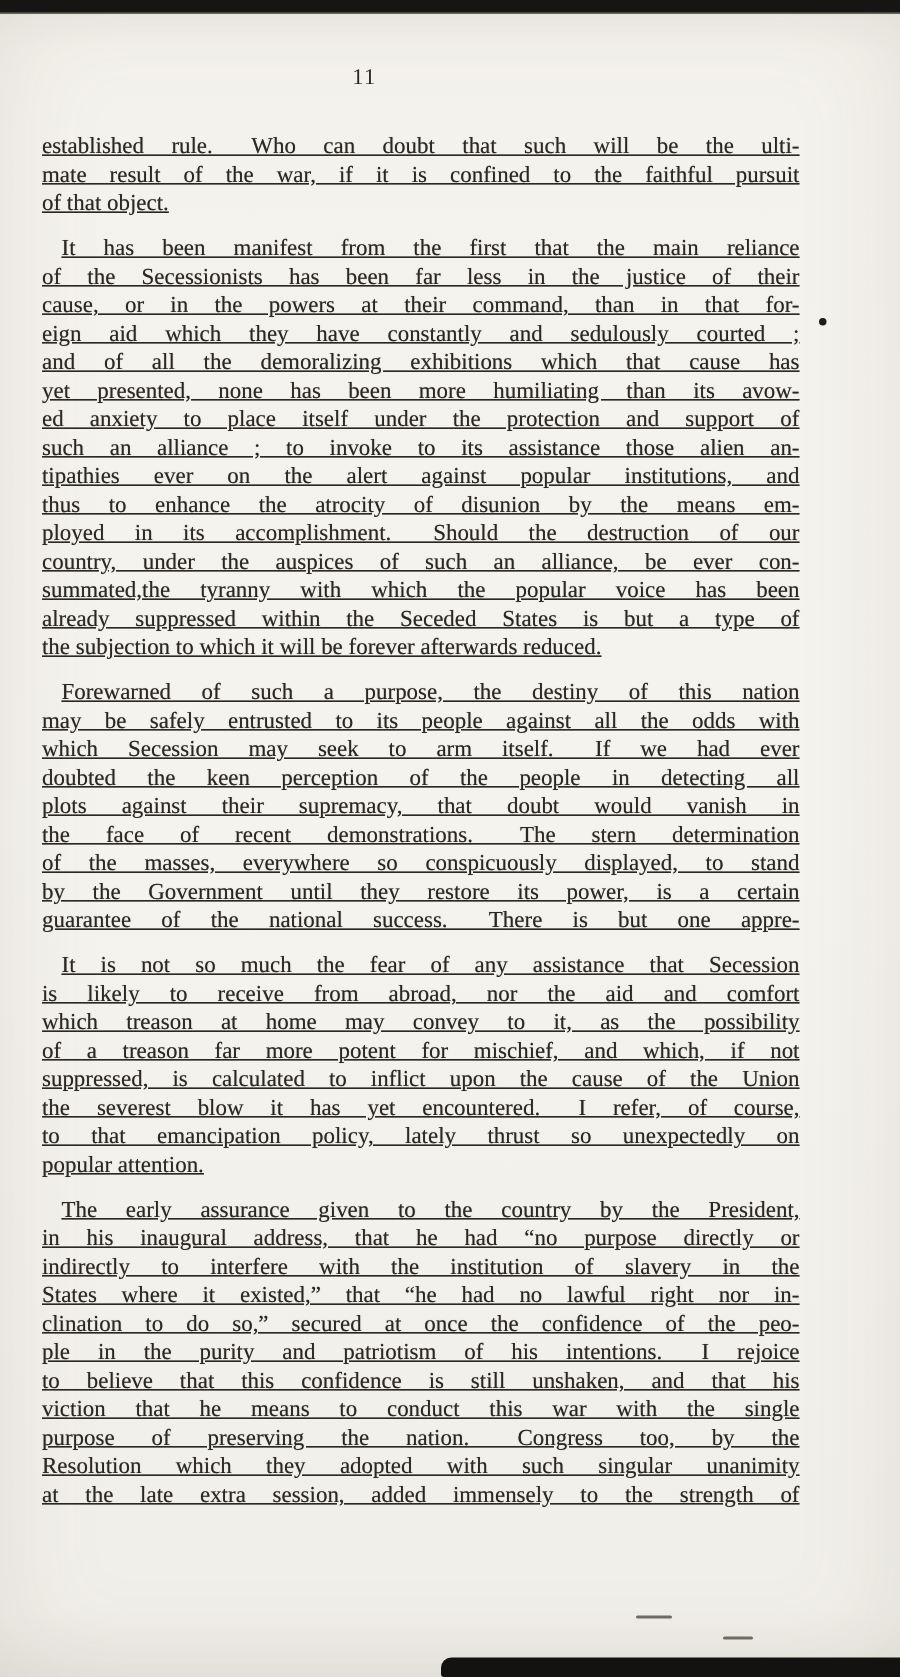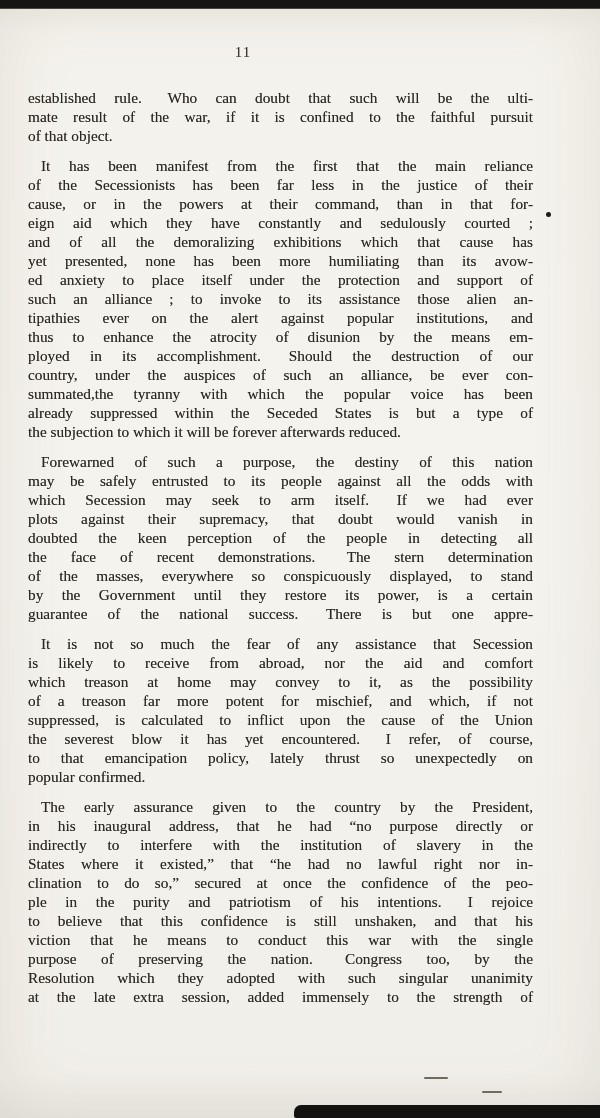--- a/index.html
+++ b/index.html
@@ -32,21 +32,21 @@
     position: absolute; top: 44px; left: 0; width: 486px;
     text-align: center;
     font-size: 15px; color: #2c2923; letter-spacing: 1px;
   }
   .text-block {
     position: absolute; left: 28px; top: 88px; width: 505px;
     color: #2b2822;
     font-size: 15.3px; line-height: 19px;
     text-shadow: 0 0 0.5px rgba(43,40,34,0.55);
   }
-  .paragraph { margin: 0 0 11px 0; }
+  .paragraph { margin: 0 0 11px 0; text-decoration: underline; }
   .line {
     text-align: justify;
     text-align-last: justify;
     -moz-text-align-last: justify;
   }
   .line-last {
     text-align-last: left;
     -moz-text-align-last: left;
   }
   .line-indent { text-indent: 13px; }
@@ -89,36 +89,36 @@
         <div class="line">ployed in its accomplishment.  Should the destruction of our</div>
         <div class="line">country, under the auspices of such an alliance, be ever con-</div>
         <div class="line">summated,the tyranny with which the popular voice has been</div>
         <div class="line">already suppressed within the Seceded States is but a type of</div>
         <div class="line line-last">the subjection to which it will be forever afterwards reduced.</div>
       </div>
       <div class="paragraph">
         <div class="line line-indent">Forewarned of such a purpose, the destiny of this nation</div>
         <div class="line">may be safely entrusted to its people against all the odds with</div>
         <div class="line">which Secession may seek to arm itself.  If we had ever</div>
+        <div class="line">doubted the keen perception of the people in detecting all</div>
         <div class="line">plots against their supremacy, that doubt would vanish in</div>
-        <div class="line">doubted the keen perception of the people in detecting all</div>
         <div class="line">the face of recent demonstrations.  The stern determination</div>
         <div class="line">of the masses, everywhere so conspicuously displayed, to stand</div>
         <div class="line">by the Government until they restore its power, is a certain</div>
         <div class="line">guarantee of the national success.  There is but one appre-</div>
       </div>
       <div class="paragraph">
         <div class="line line-indent">It is not so much the fear of any assistance that Secession</div>
         <div class="line">is likely to receive from abroad, nor the aid and comfort</div>
         <div class="line">which treason at home may convey to it, as the possibility</div>
         <div class="line">of a treason far more potent for mischief, and which, if not</div>
         <div class="line">suppressed, is calculated to inflict upon the cause of the Union</div>
         <div class="line">the severest blow it has yet encountered.  I refer, of course,</div>
         <div class="line">to that emancipation policy, lately thrust so unexpectedly on</div>
-        <div class="line line-last">popular confirmed.</div>
+        <div class="line line-last">popular attention.</div>
       </div>
       <div class="paragraph">
         <div class="line line-indent">The early assurance given to the country by the President,</div>
         <div class="line">in his inaugural address, that he had “no purpose directly or</div>
         <div class="line">indirectly to interfere with the institution of slavery in the</div>
         <div class="line">States where it existed,” that “he had no lawful right nor in-</div>
         <div class="line">clination to do so,” secured at once the confidence of the peo-</div>
         <div class="line">ple in the purity and patriotism of his intentions.  I rejoice</div>
         <div class="line">to believe that this confidence is still unshaken, and that his</div>
         <div class="line">viction that he means to conduct this war with the single</div>

